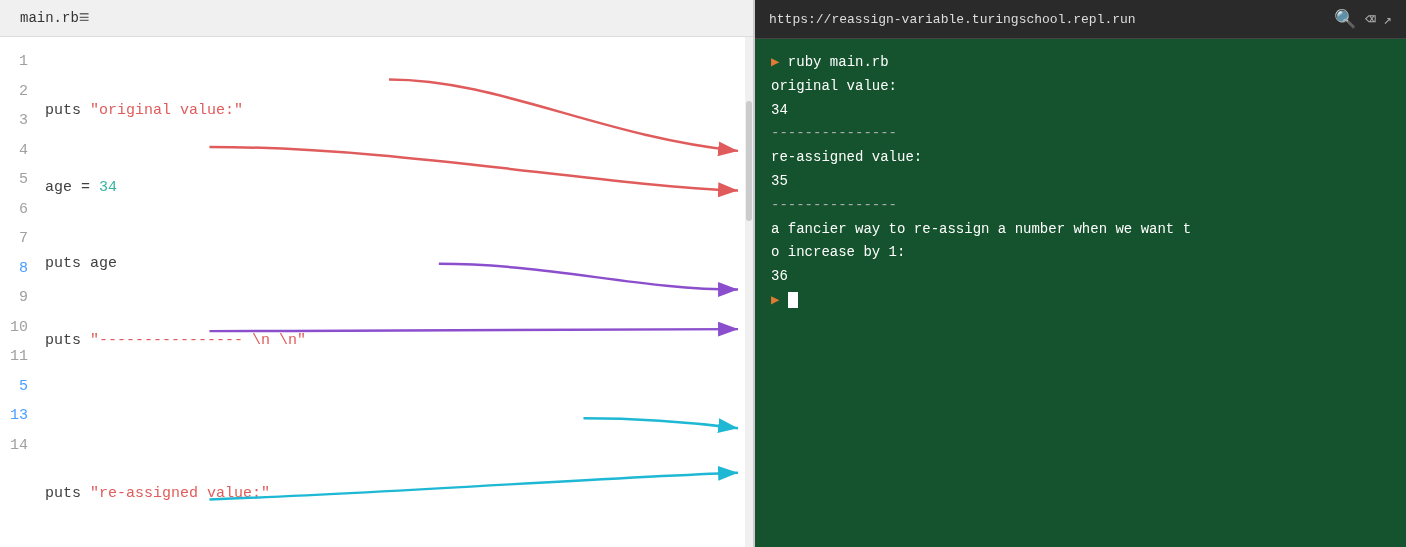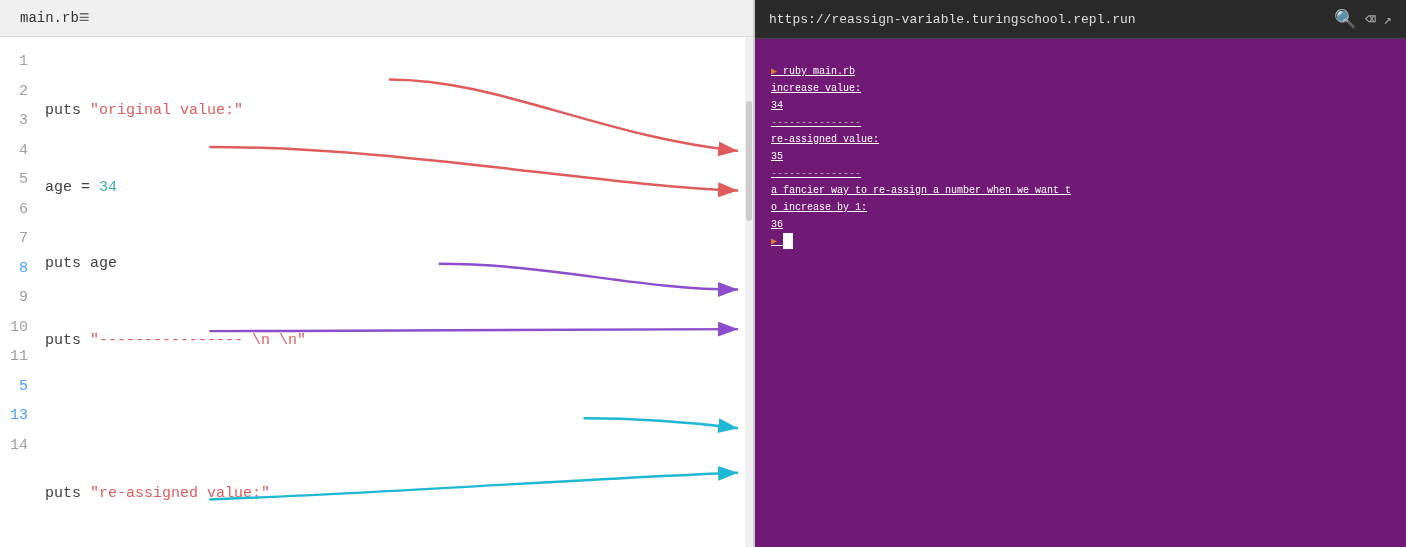--- a/index.html
+++ b/index.html
@@ -113,24 +113,23 @@
       top: 0;
       left: 0;
       width: 100%;
       height: 100%;
       pointer-events: none;
     }
 
     
     .terminal-panel {
       flex: 1;
-      background: #701a75;
+      background: #14532d;
       display: flex;
       flex-direction: column;
-      gap: 12px;
     }
 
     .terminal-header {
       background: #2a2a2a;
       padding: 8px 14px;
       display: flex;
       align-items: center;
       justify-content: space-between;
       border-bottom: 1px solid #444;
     }
@@ -149,26 +148,25 @@
 
     .terminal-icon {
       color: #aaa;
       font-size: 18px;
       cursor: pointer;
     }
 
     .terminal-body {
       flex: 1;
       padding: 12px 16px;
-      font-size: 10px;
+      font-size: 14px;
       line-height: 1.7;
       color: #ffffff;
       font-family: 'Courier New', Courier, monospace;
       overflow: hidden;
-      text-decoration: underline;
     }
 
     .prompt-symbol {
       color: #e07b35;
     }
 
     .cursor-block {
       display: inline-block;
       width: 10px;
       height: 16px;
@@ -271,21 +269,21 @@
       <span class="terminal-icon">⌫</span>
       <span class="terminal-icon ext-icon">↗</span>
     </div>
   </div>
 
   <div class="terminal-body">
     <div>
       <span class="prompt-symbol">▶</span>
       <span> ruby main.rb</span>
     </div>
-    <div>increase value:</div>
+    <div>original value:</div>
     <div>34</div>
     <div class="separator">---------------</div>
     <div> </div>
     <div>re-assigned value:</div>
     <div>35</div>
     <div class="separator">---------------</div>
     <div> </div>
     <div>a fancier way to re-assign a number when we want t</div>
     <div>o increase by 1:</div>
     <div>36</div>

